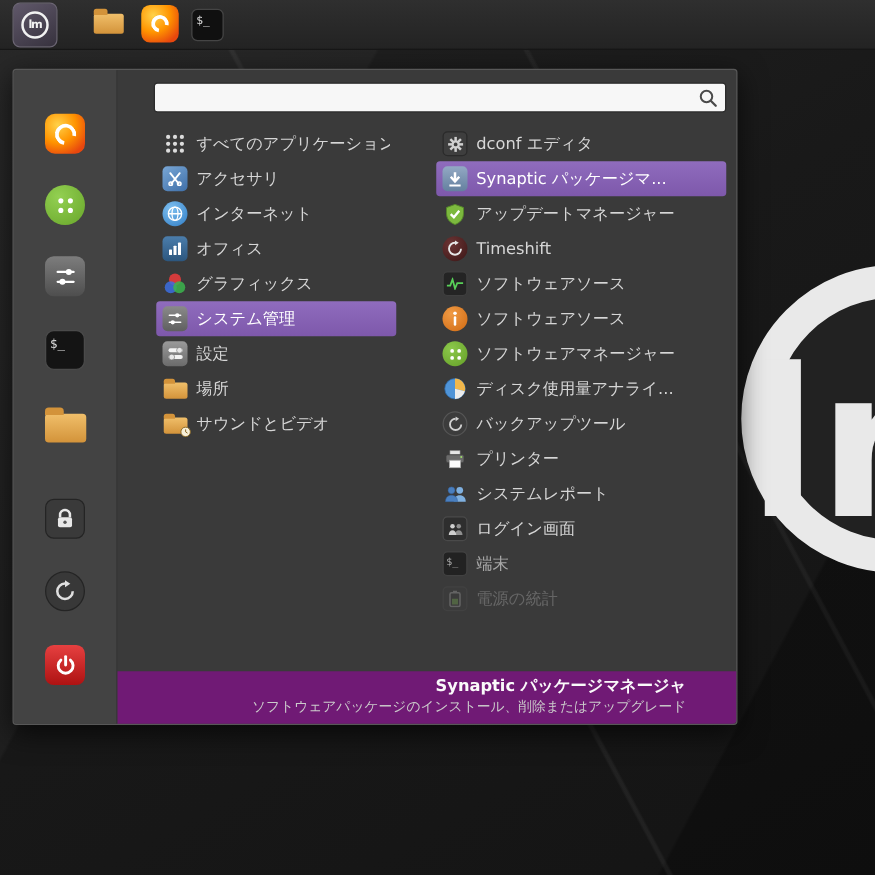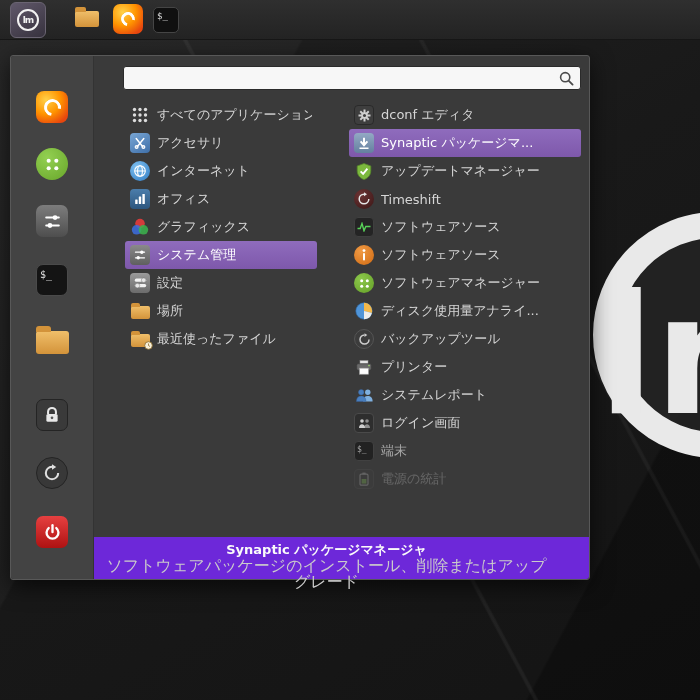--- a/index.html
+++ b/index.html
@@ -133,25 +133,25 @@
   .a-rep  { background:linear-gradient(#eda63a,#cf7f16); }
   .a-src  { background:radial-gradient(circle at 35% 30%,#f09a44,#d06a12); }
   .a-sw   { background:radial-gradient(circle at 35% 30%,#8cc84b,#649f27); }
   .a-bak  { background:#3c3c3c; border:1px solid #555; }
   .a-login{ background:#2e2e2e; border:1px solid #4a4a4a; }
   .a-term { background:#181818; border:1px solid #454545; align-items:flex-start; justify-content:flex-start; }
   .a-pow  { background:#3f3f3f; border:1px solid #555; }
   
   .appinfo {
     position:absolute; left:83px; right:0; bottom:0; height:42px;
-    background:#6d28d9; z-index:3; text-align:center;
+    background:#701a75; z-index:3; text-align:right;
     padding:4px 40px 0 10px; border-radius:0 0 3px 0;
   }
   .appinfo .t { font-size:13px; font-weight:bold; color:#fafafa; line-height:17px; }
-  .appinfo .d { font-size:16px; color:#cbcbcb; line-height:16px; }
+  .appinfo .d { font-size:11px; color:#cbcbcb; line-height:16px; }
 </style>
 </head>
 <body>
 
 <div class="desktop">
   <svg class="watermark" viewBox="0 0 140 340">
     <circle cx="156" cy="170" r="97" fill="#242424" opacity="0.85"></circle>
     <circle cx="156" cy="170" r="110" fill="none" stroke="#e9e9e9" stroke-width="26"></circle>
     <text x="38" y="248" font-size="165" font-weight="bold" fill="#e9e9e9">lm</text>
   </svg>
@@ -347,21 +347,21 @@
     </div>
     <div class="row">
       <span class="ric plain">
         <span class="fold fold-recent">
             <svg class="clockov" width="9" height="9" viewBox="0 0 9 9">
               <circle cx="4.5" cy="4.5" r="3.8" fill="#f7efd8" stroke="#8a6a28" stroke-width="0.8"></circle>
               <path d="M4.5 2.5 V4.5 L6 5.5" stroke="#8a6a28" stroke-width="0.8" fill="none"></path>
             </svg>
           </span>
       </span>
-      <span class="lbl">最近使ったファイル</span>
+      <span class="lbl">サウンドとビデオ</span>
     </div>
   </div>
 
   <div class="apps">
     <div class="row">
       <span class="ric a-dconf">
         <svg width="13" height="13" viewBox="0 0 13 13">
             <g fill="#d0d0d0">
               <rect x="5.5" y="0.5" width="2" height="12"></rect>
               <rect x="0.5" y="5.5" width="12" height="2"></rect>

